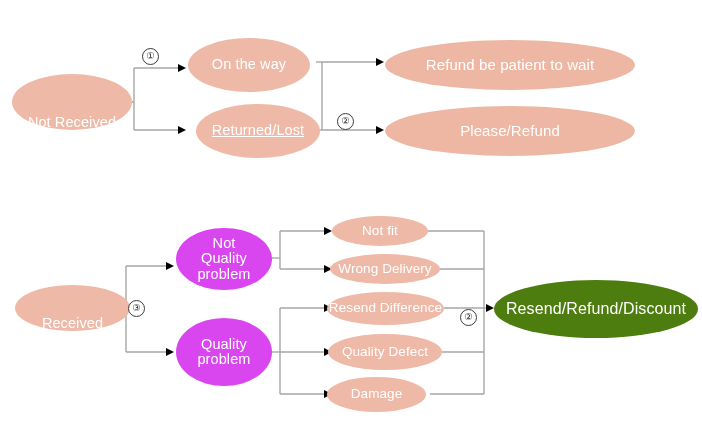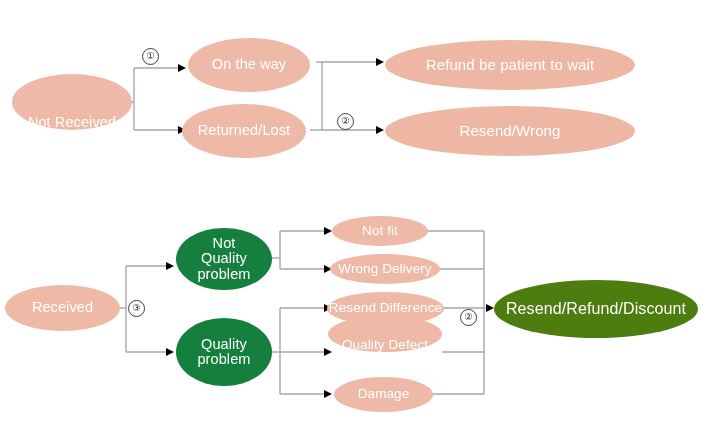--- a/index.html
+++ b/index.html
@@ -37,21 +37,21 @@
     width: 100%;
     padding: 0 0;
     box-sizing: border-box;
     white-space: pre-line;
   }
   
   .n-start      { background: #eeb9a6; font-size: 14.5px; }
   .n-mid        { background: #eeb9a6; font-size: 14.5px; }
   .n-wide       { background: #edb7a4; font-size: 15px; }
   .n-small      { background: #eeb9a6; font-size: 13.5px; }
-  .n-branch     { background: #15803d; font-size: 14.5px; }
+  .n-branch     { background: #d946ef; font-size: 14.5px; }
   .n-final      { background: #4d7c0f; font-size: 16px; }
 
   svg.wires {
     position: absolute;
     left: 0;
     top: 0;
     width: 702px;
     height: 430px;
     overflow: visible;
     pointer-events: none;
@@ -132,36 +132,36 @@
   </svg>
 
   <div class="node n-start" style="left:12px; top:74px; width:120px; height:56px;align-items:flex-end;">
     <span class="label">Not Received</span>
   </div>
 
   <div class="node n-mid" style="left:188px; top:38px; width:122px; height:54px;">
     <span class="label">On the way</span>
   </div>
 
-  <div class="node n-mid" style="left:182px; top:104px; width:124px; height:54px;">
+  <div class="node n-mid" style="left:196px; top:104px; width:124px; height:54px;text-decoration:underline;">
     <span class="label">Returned/Lost</span>
   </div>
 
   <div class="node n-wide" style="left:385px; top:40px; width:250px; height:50px;">
     <span class="label">Refund be patient to wait</span>
   </div>
 
   <div class="node n-wide" style="left:385px; top:106px; width:250px; height:50px;">
-    <span class="label">Resend/Wrong</span>
+    <span class="label">Please/Refund</span>
   </div>
 
   <div class="marker" style="left:142px; top:48px;">①</div>
   <div class="marker" style="left:337px; top:113px;">②</div>
 
-  <div class="node n-start" style="left:5px; top:285px; width:115px; height:46px;">
+  <div class="node n-start" style="left:15px; top:285px; width:115px; height:46px;align-items:flex-end;">
     <span class="label">Received</span>
   </div>
 
   <div class="node n-branch" style="left:176px; top:228px; width:96px; height:62px;">
     <span class="label">Not
 Quality
 problem</span>
   </div>
 
   <div class="node n-branch" style="left:176px; top:318px; width:96px; height:68px;">
@@ -174,25 +174,25 @@
   </div>
 
   <div class="node n-small" style="left:330px; top:254px; width:110px; height:30px;">
     <span class="label">Wrong Delivery</span>
   </div>
 
   <div class="node n-small" style="left:327px; top:292px; width:117px; height:33px;">
     <span class="label">Resend Difference</span>
   </div>
 
-  <div class="node n-small" style="left:328px; top:316px; width:114px; height:36px;align-items:flex-end;">
+  <div class="node n-small" style="left:328px; top:334px; width:114px; height:36px;">
     <span class="label">Quality Defect</span>
   </div>
 
-  <div class="node n-small" style="left:334px; top:377px; width:99px; height:35px;">
+  <div class="node n-small" style="left:327px; top:377px; width:99px; height:35px;">
     <span class="label">Damage</span>
   </div>
 
   <div class="node n-final" style="left:494px; top:280px; width:204px; height:58px;">
     <span class="label">Resend/Refund/Discount</span>
   </div>
 
   <div class="marker" style="left:128px; top:300px;">③</div>
   <div class="marker" style="left:460px; top:309px;">②</div>
 

